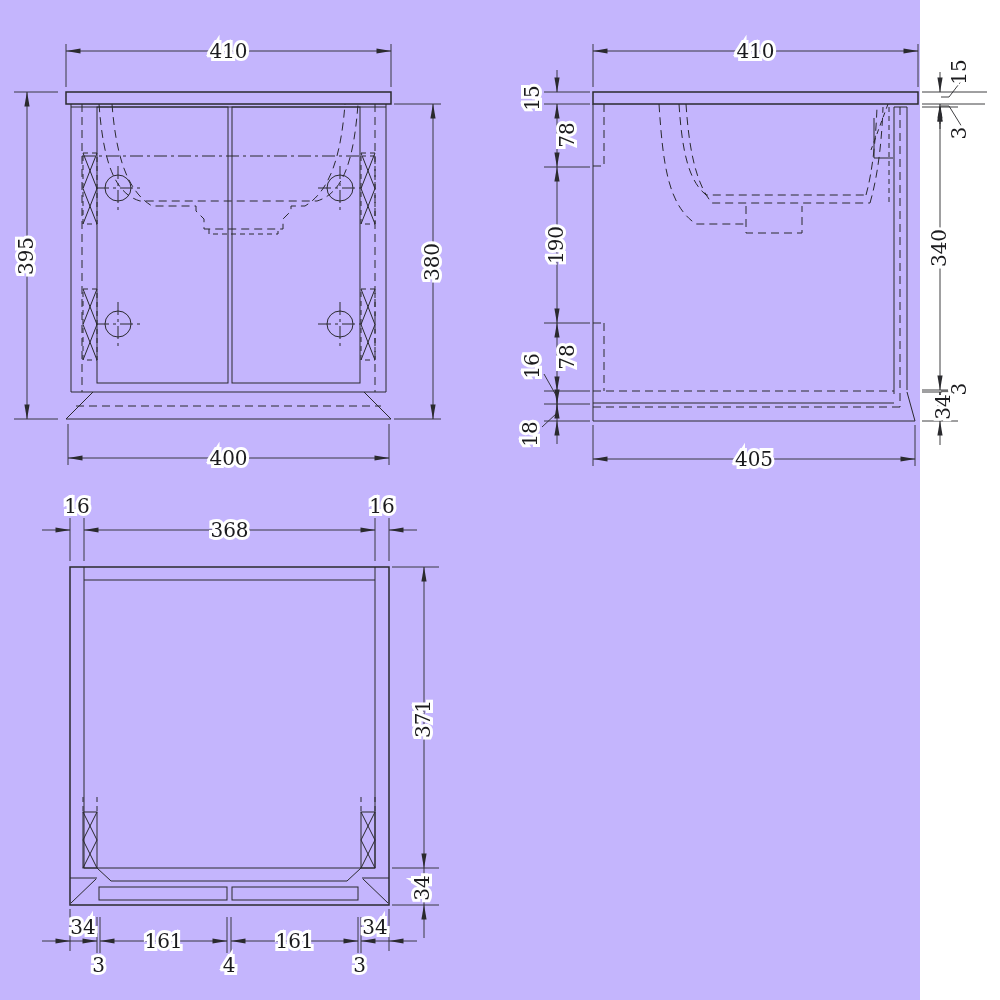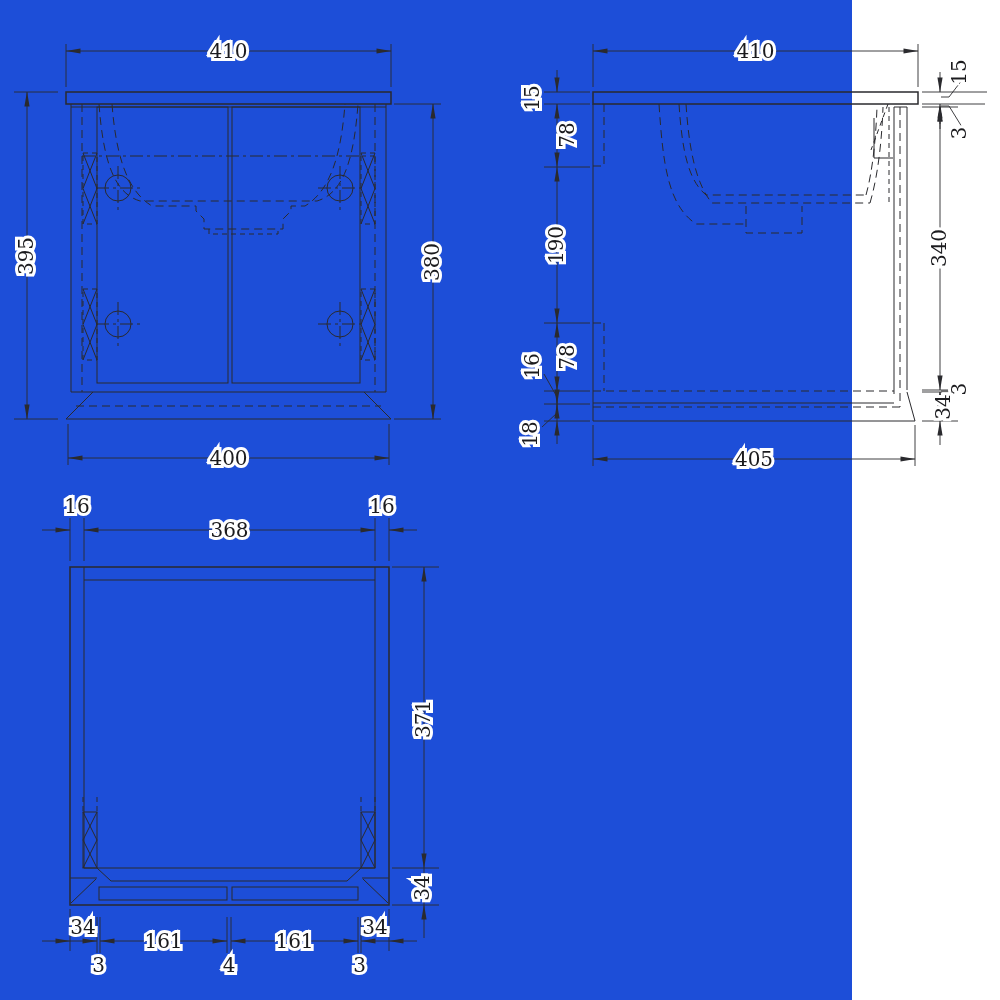--- a/index.html
+++ b/index.html
@@ -1,16 +1,16 @@
 <!DOCTYPE html>
 <html><head>
 <meta charset="utf-8">
 <style>
   html,body{margin:0;padding:0;background:#ffffff;width:1000px;height:1000px;overflow:hidden;}
-  #stage{position:relative;width:852px;height:1000px;background:#1d4ed8;}
+  #stage{position:relative;width:920px;height:1000px;background:#c4b5fd;}
   svg{position:absolute;left:0;top:0;}
   .ln{stroke:#2a2a2e;stroke-width:1;fill:none;stroke-linecap:butt;}
   .hv{stroke-width:1.5;}
   .dsh{stroke-dasharray:8 5;}
   .dsh2{stroke-dasharray:5 4;}
   .ctr{stroke-dasharray:13 4 3 4;}
   .dim{stroke:#2a2a2e;stroke-width:0.9;fill:none;}
   text{font-family:"DejaVu Serif", serif;font-size:20px;fill:#1b1b1e;
        stroke:#ffffff;stroke-width:6px;paint-order:stroke fill;}
   .t{text-anchor:middle;}

